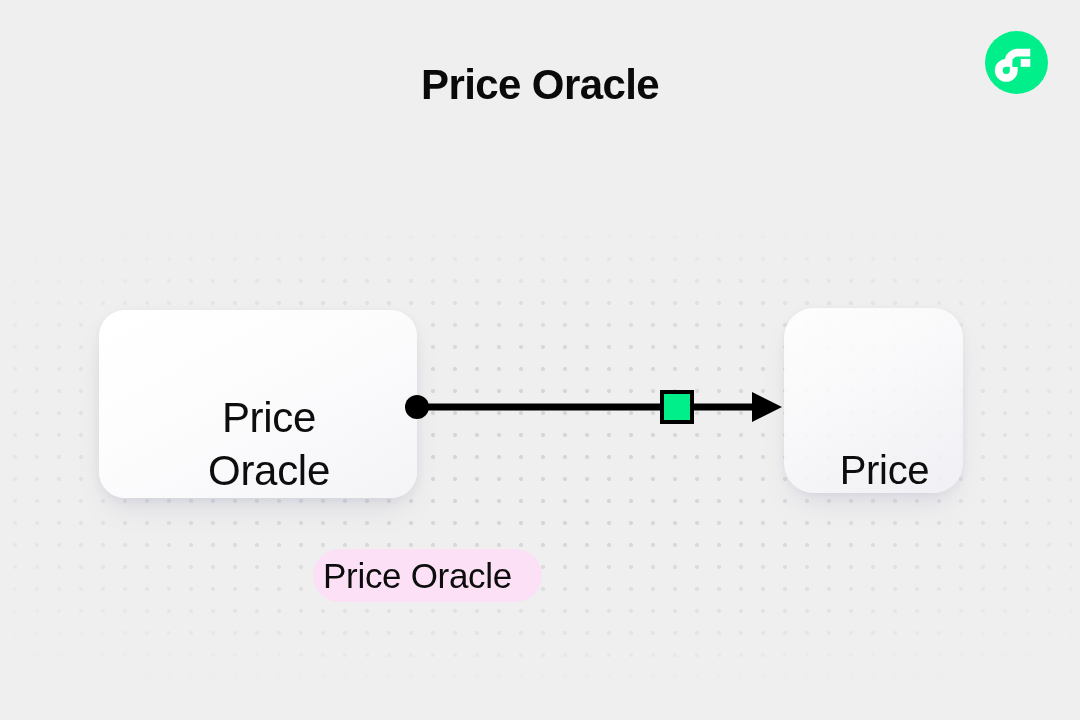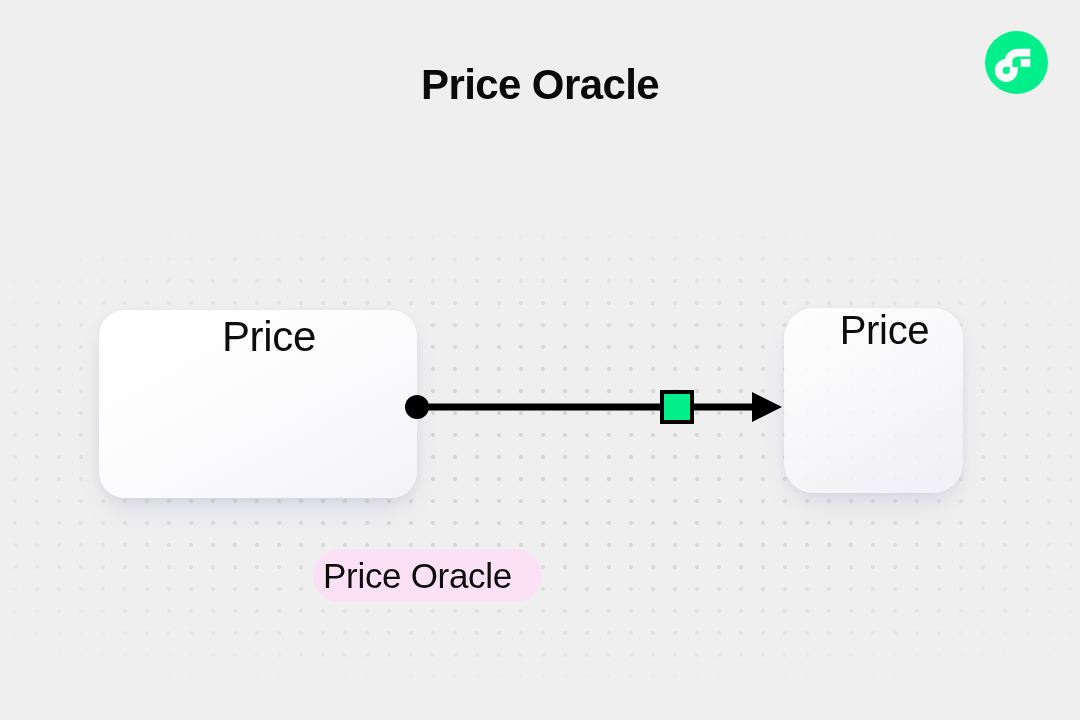--- a/index.html
+++ b/index.html
@@ -75,21 +75,21 @@
     left: 985px;
     top: 31px;
     width: 63px;
     height: 63px;
   }
 
   
   .node-card {
     position: absolute;
     display: flex;
-    align-items: flex-start;
+    align-items: flex-end;
     justify-content: center;
     text-align: center;
     color: #0d0d0d;
     box-sizing: border-box;
     padding-left: 22px;
   }
   #node-source {
     left: 99px;
     top: 310px;
     width: 318px;
@@ -185,20 +185,21 @@
       <path d="M46 18 H33.2 A13.2 13.2 0 0 0 20 31.2 V33 h8 v-1.8 a5.2 5.2 0 0 1 5.2-5.2 H46 Z" fill="#ffffff"></path>
       <rect x="36" y="28.4" width="10" height="8" fill="#ffffff"></rect>
       <path d="M28 28.4 H21.6 A11.6 11.6 0 1 0 33.2 40 v-3.6 h-8 V40 a3.6 3.6 0 1 1 -3.6-3.6 H28 Z" fill="#ffffff"></path>
       <rect x="28" y="28.4" width="8" height="8" fill="#00ef8b"></rect>
     </svg>
   </div>
 
   <div class="node-card" id="node-source">
     <div>
       <div>Price</div>
+      <div>Oracle</div>
     </div>
   </div>
 
   <div class="node-card" id="node-target">
     <span>Price</span>
   </div>
 
   <svg id="edge-connector" viewBox="0 0 390 56" xmlns="http://www.w3.org/2000/svg">
     <line x1="17" y1="27" x2="364" y2="27" stroke="#000000" stroke-width="7"></line>
     <circle cx="17" cy="27" r="12" fill="#000000"></circle>

